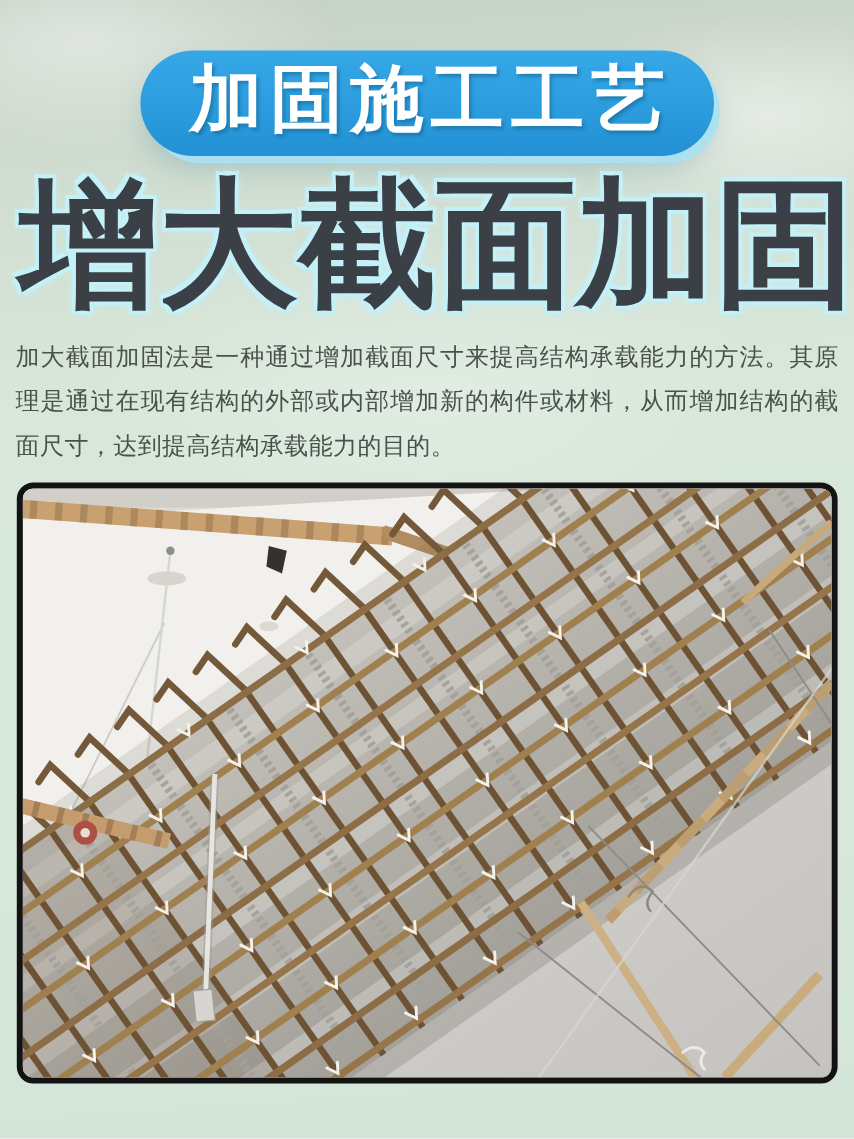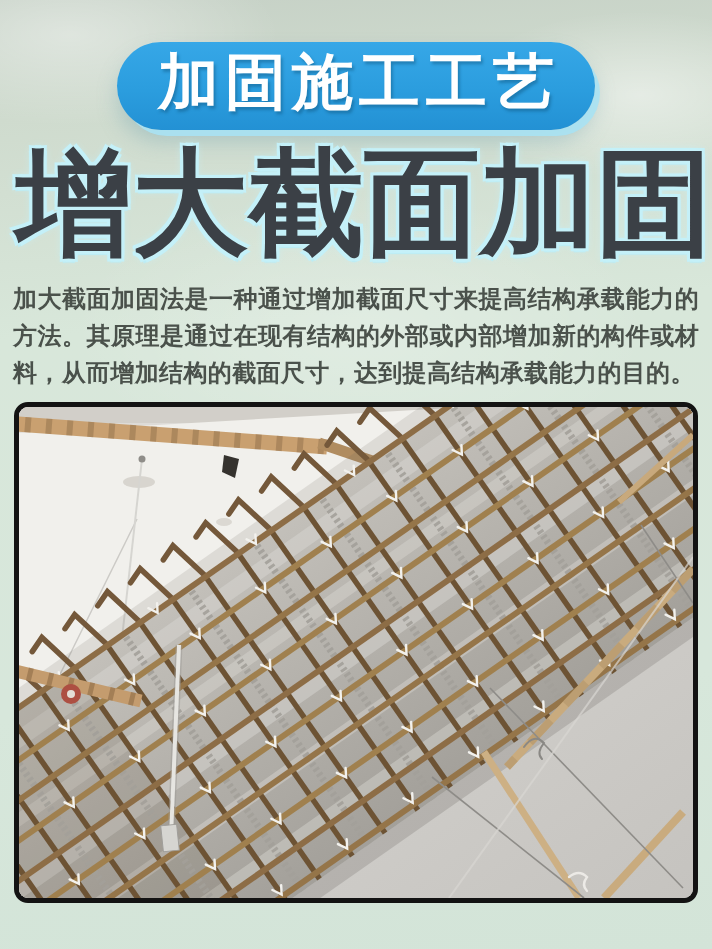--- a/index.html
+++ b/index.html
@@ -31,22 +31,22 @@
     font-size:116px;line-height:118px;font-weight:900;letter-spacing:0;
     color:#3b4046;white-space:nowrap;
     text-shadow:
       0 0 10px #c4f0f8, 0 0 4px #c9f2f9,
       3px 3px 0 #c4f0f8, -3px -3px 0 #c4f0f8,
       3px -3px 0 #c4f0f8, -3px 3px 0 #c4f0f8,
       0 4px 1px #b9ecf6;
   }
   .intro{
     margin:18px 13px 0;
-    font-size:24px;line-height:37px;letter-spacing:.35px;
-    font-weight:700;color:#4a514b;text-align:justify;
+    font-size:20px;line-height:37px;letter-spacing:.35px;
+    font-weight:400;color:#4a514b;text-align:justify;
   }
   .photo-frame{
     margin:11px 14px 0;width:684px;height:501px;box-sizing:border-box;
     border:5px solid #131313;border-radius:14px;overflow:hidden;
     background:#d5d3cf;
   }
   .photo-frame svg{display:block;width:674px;height:491px;}
 </style>
 </head>
 <body>

